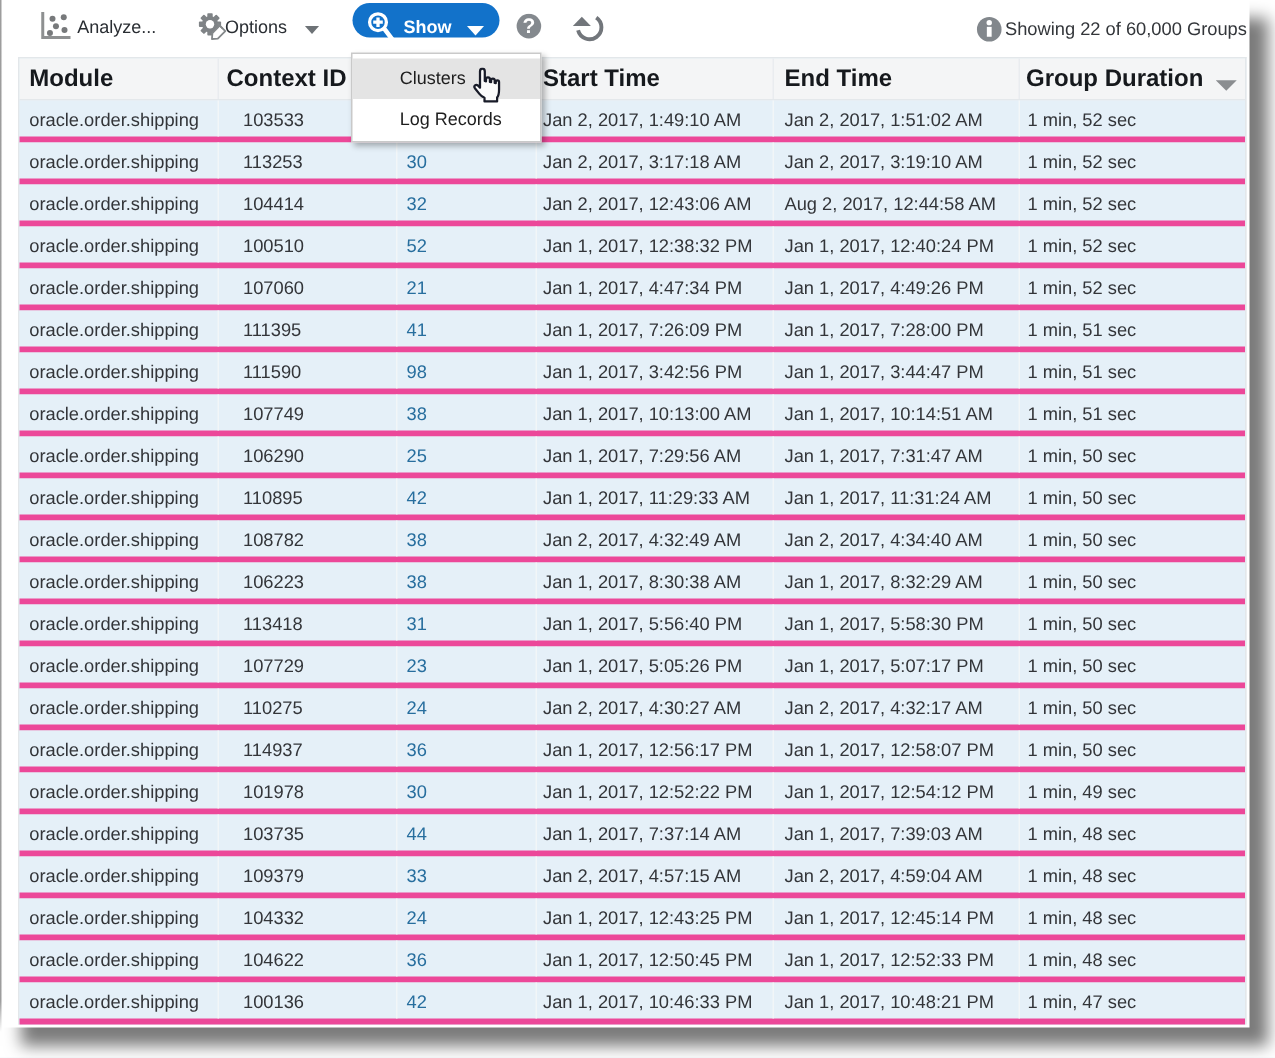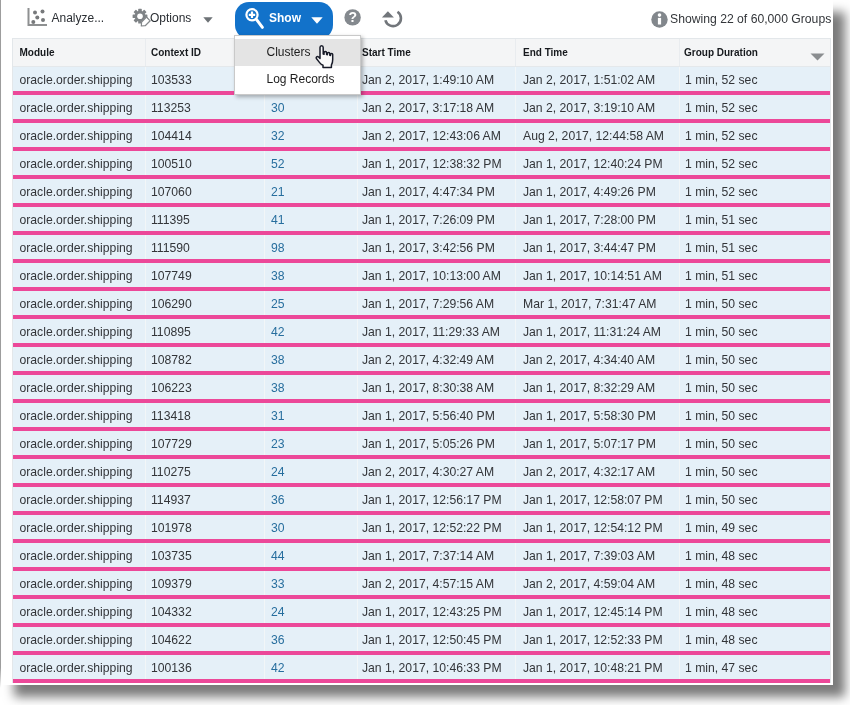--- a/index.html
+++ b/index.html
@@ -10,41 +10,41 @@
   #leftline { position:absolute; left:0; top:0; width:1px; height:688px;
     background:linear-gradient(to bottom,#9d9d9d 0%,#9d9d9d 97%,rgba(157,157,157,0) 100%); z-index:5; }
 
   
   .tbtext { font-size:12px; color:#2a2e33; }
   #analyze-ic { position:absolute; left:25px; top:8px; }
   #analyze-tx { position:absolute; left:49.5px; top:11px; }
   #options-ic { position:absolute; left:129px; top:5px; }
   #options-tx { position:absolute; left:148px; top:11px; }
   #options-ar { position:absolute; left:201px; top:16.5px; }
-  #showbtn { position:absolute; left:233px; top:2px; width:98px; height:37px;
+  #showbtn { position:absolute; left:233px; top:2px; width:98px; height:23px;
      background:#1272ca; border-radius:14px; }
   #show-ic { position:absolute; left:9px; top:5px; }
   #show-tx { position:absolute; left:34px; top:8.5px; font-size:12px; font-weight:bold; color:#fff; }
   #show-ar { position:absolute; left:76px; top:14.5px; }
   #help-ic { position:absolute; left:342px; top:9px; }
   #refresh-ic { position:absolute; left:378.5px; top:8.5px; }
   #info-ic { position:absolute; left:649px; top:10.5px; }
   #showing-tx { position:absolute; left:668px; top:12px; font-size:12.2px; color:#33363a; white-space:nowrap; }
 
   
   #tbl { position:absolute; left:10px; top:37.5px; width:819px;
      border:1px solid #e3e7ea; border-bottom:none; background:#e5f0f8; }
   #thead { position:relative; height:28px; background:#f4f5f6; border-bottom:1px solid #e4e8eb;
-     font-size:10px; font-weight:bold; color:#16191d; }
+     font-size:16px; font-weight:bold; color:#16191d; }
   .hc { position:absolute; top:0; line-height:27px; white-space:nowrap; }
   #tbody { position:relative; font-size:12.2px; color:#333539; }
   .row { position:relative; height:28px; background:#e5f0f8; border-bottom:4px solid #ec4899; }
   .c { position:absolute; top:0; line-height:27px; white-space:nowrap; }
   .c1 { left:6.5px; }
-  .c2 { left:138px;text-align:center; }
+  .c2 { left:149px;text-align:center; }
   .c3 { left:258px; color:#276e9e; }
   .c4 { left:349px; }
   .c5 { left:510px; }
   .c6 { left:672px; }
   .vsep { position:absolute; top:0; width:1px; height:100%; background:#f2f6f8; }
   .v1 { left:132px; } .v2 { left:251px; } .v3 { left:343.5px; } .v4 { left:502px; } .v5 { left:666px; }
   #thead .vsep { background:#e9ecef; }
 
   
   #menu { position:absolute; left:233.5px; top:35px; width:127px; height:59.5px;
@@ -235,21 +235,21 @@
           <div class="vsep v2"></div>
           <div class="vsep v3"></div>
           <div class="vsep v4"></div>
           <div class="vsep v5"></div>
         </div>
 <div class="row">
           <span class="c c1">oracle.order.shipping</span>
           <span class="c c2">106290</span>
           <span class="c c3">25</span>
           <span class="c c4">Jan 1, 2017, 7:29:56 AM</span>
-          <span class="c c5">Mar 1, 2017, 7:31:47 AM</span>
+          <span class="c c5">Jan 1, 2017, 7:31:47 AM</span>
           <span class="c c6">1 min, 50 sec</span>
           <div class="vsep v1"></div>
           <div class="vsep v2"></div>
           <div class="vsep v3"></div>
           <div class="vsep v4"></div>
           <div class="vsep v5"></div>
         </div>
 <div class="row">
           <span class="c c1">oracle.order.shipping</span>
           <span class="c c2">110895</span>

